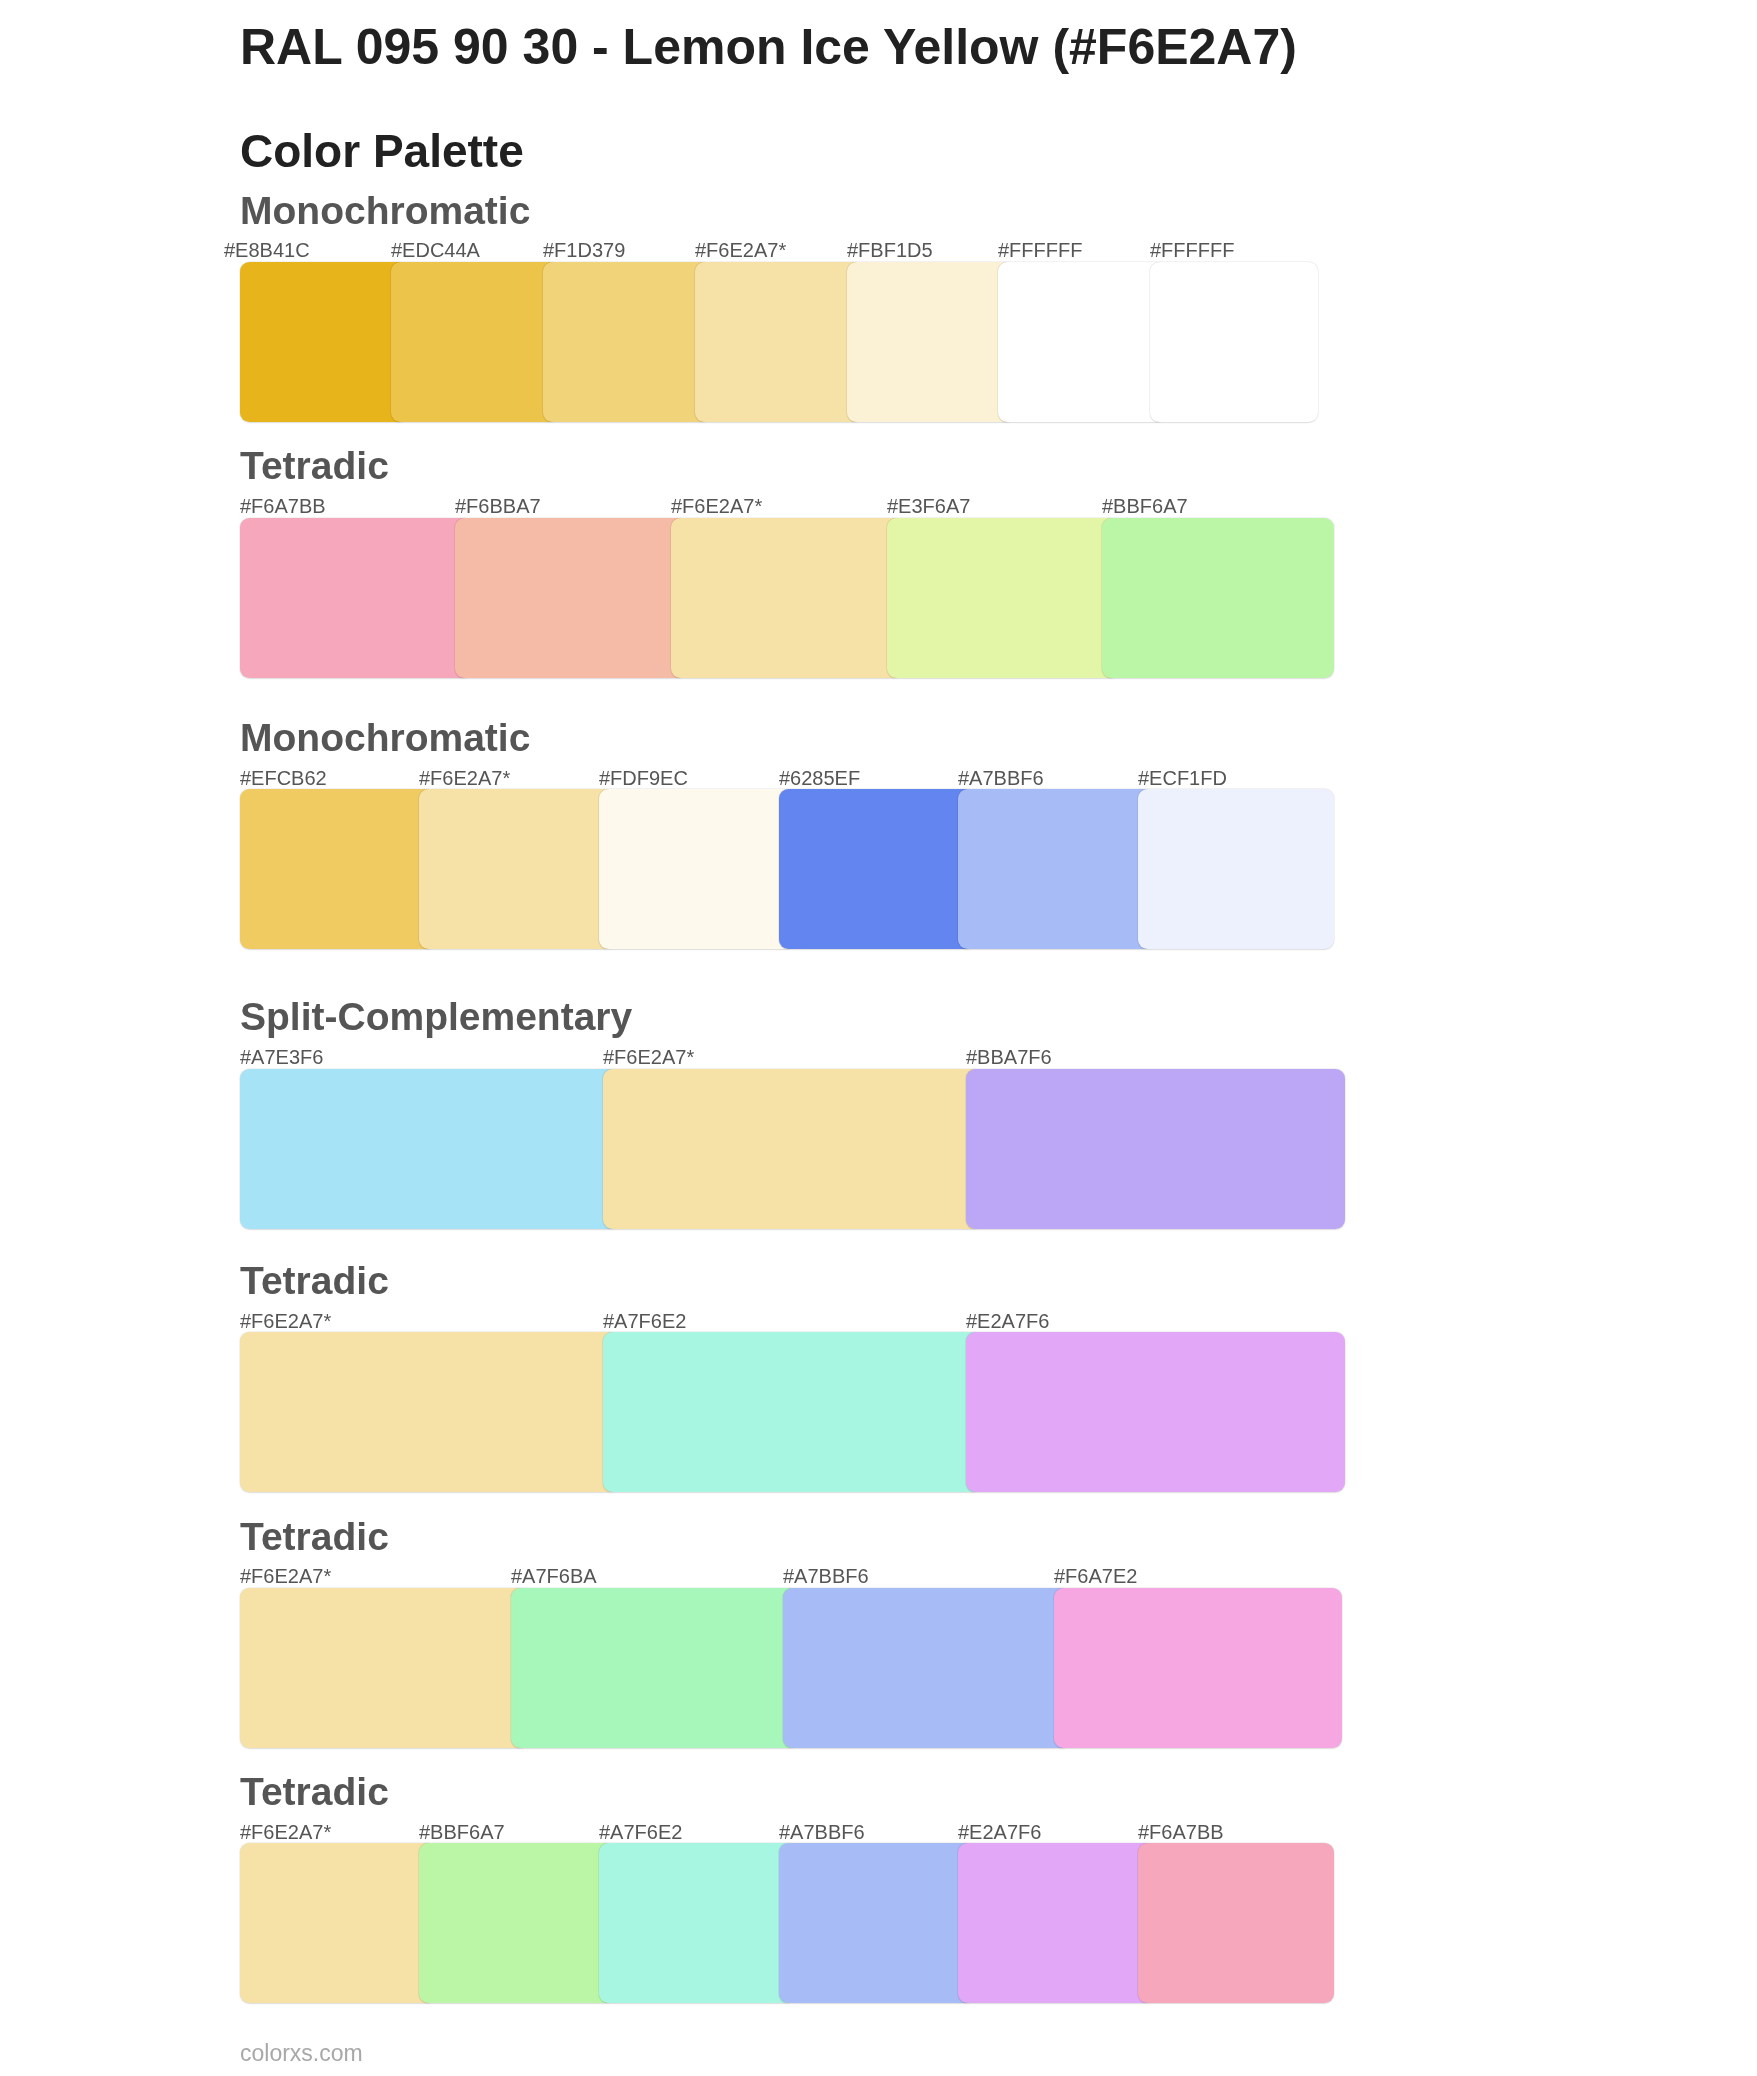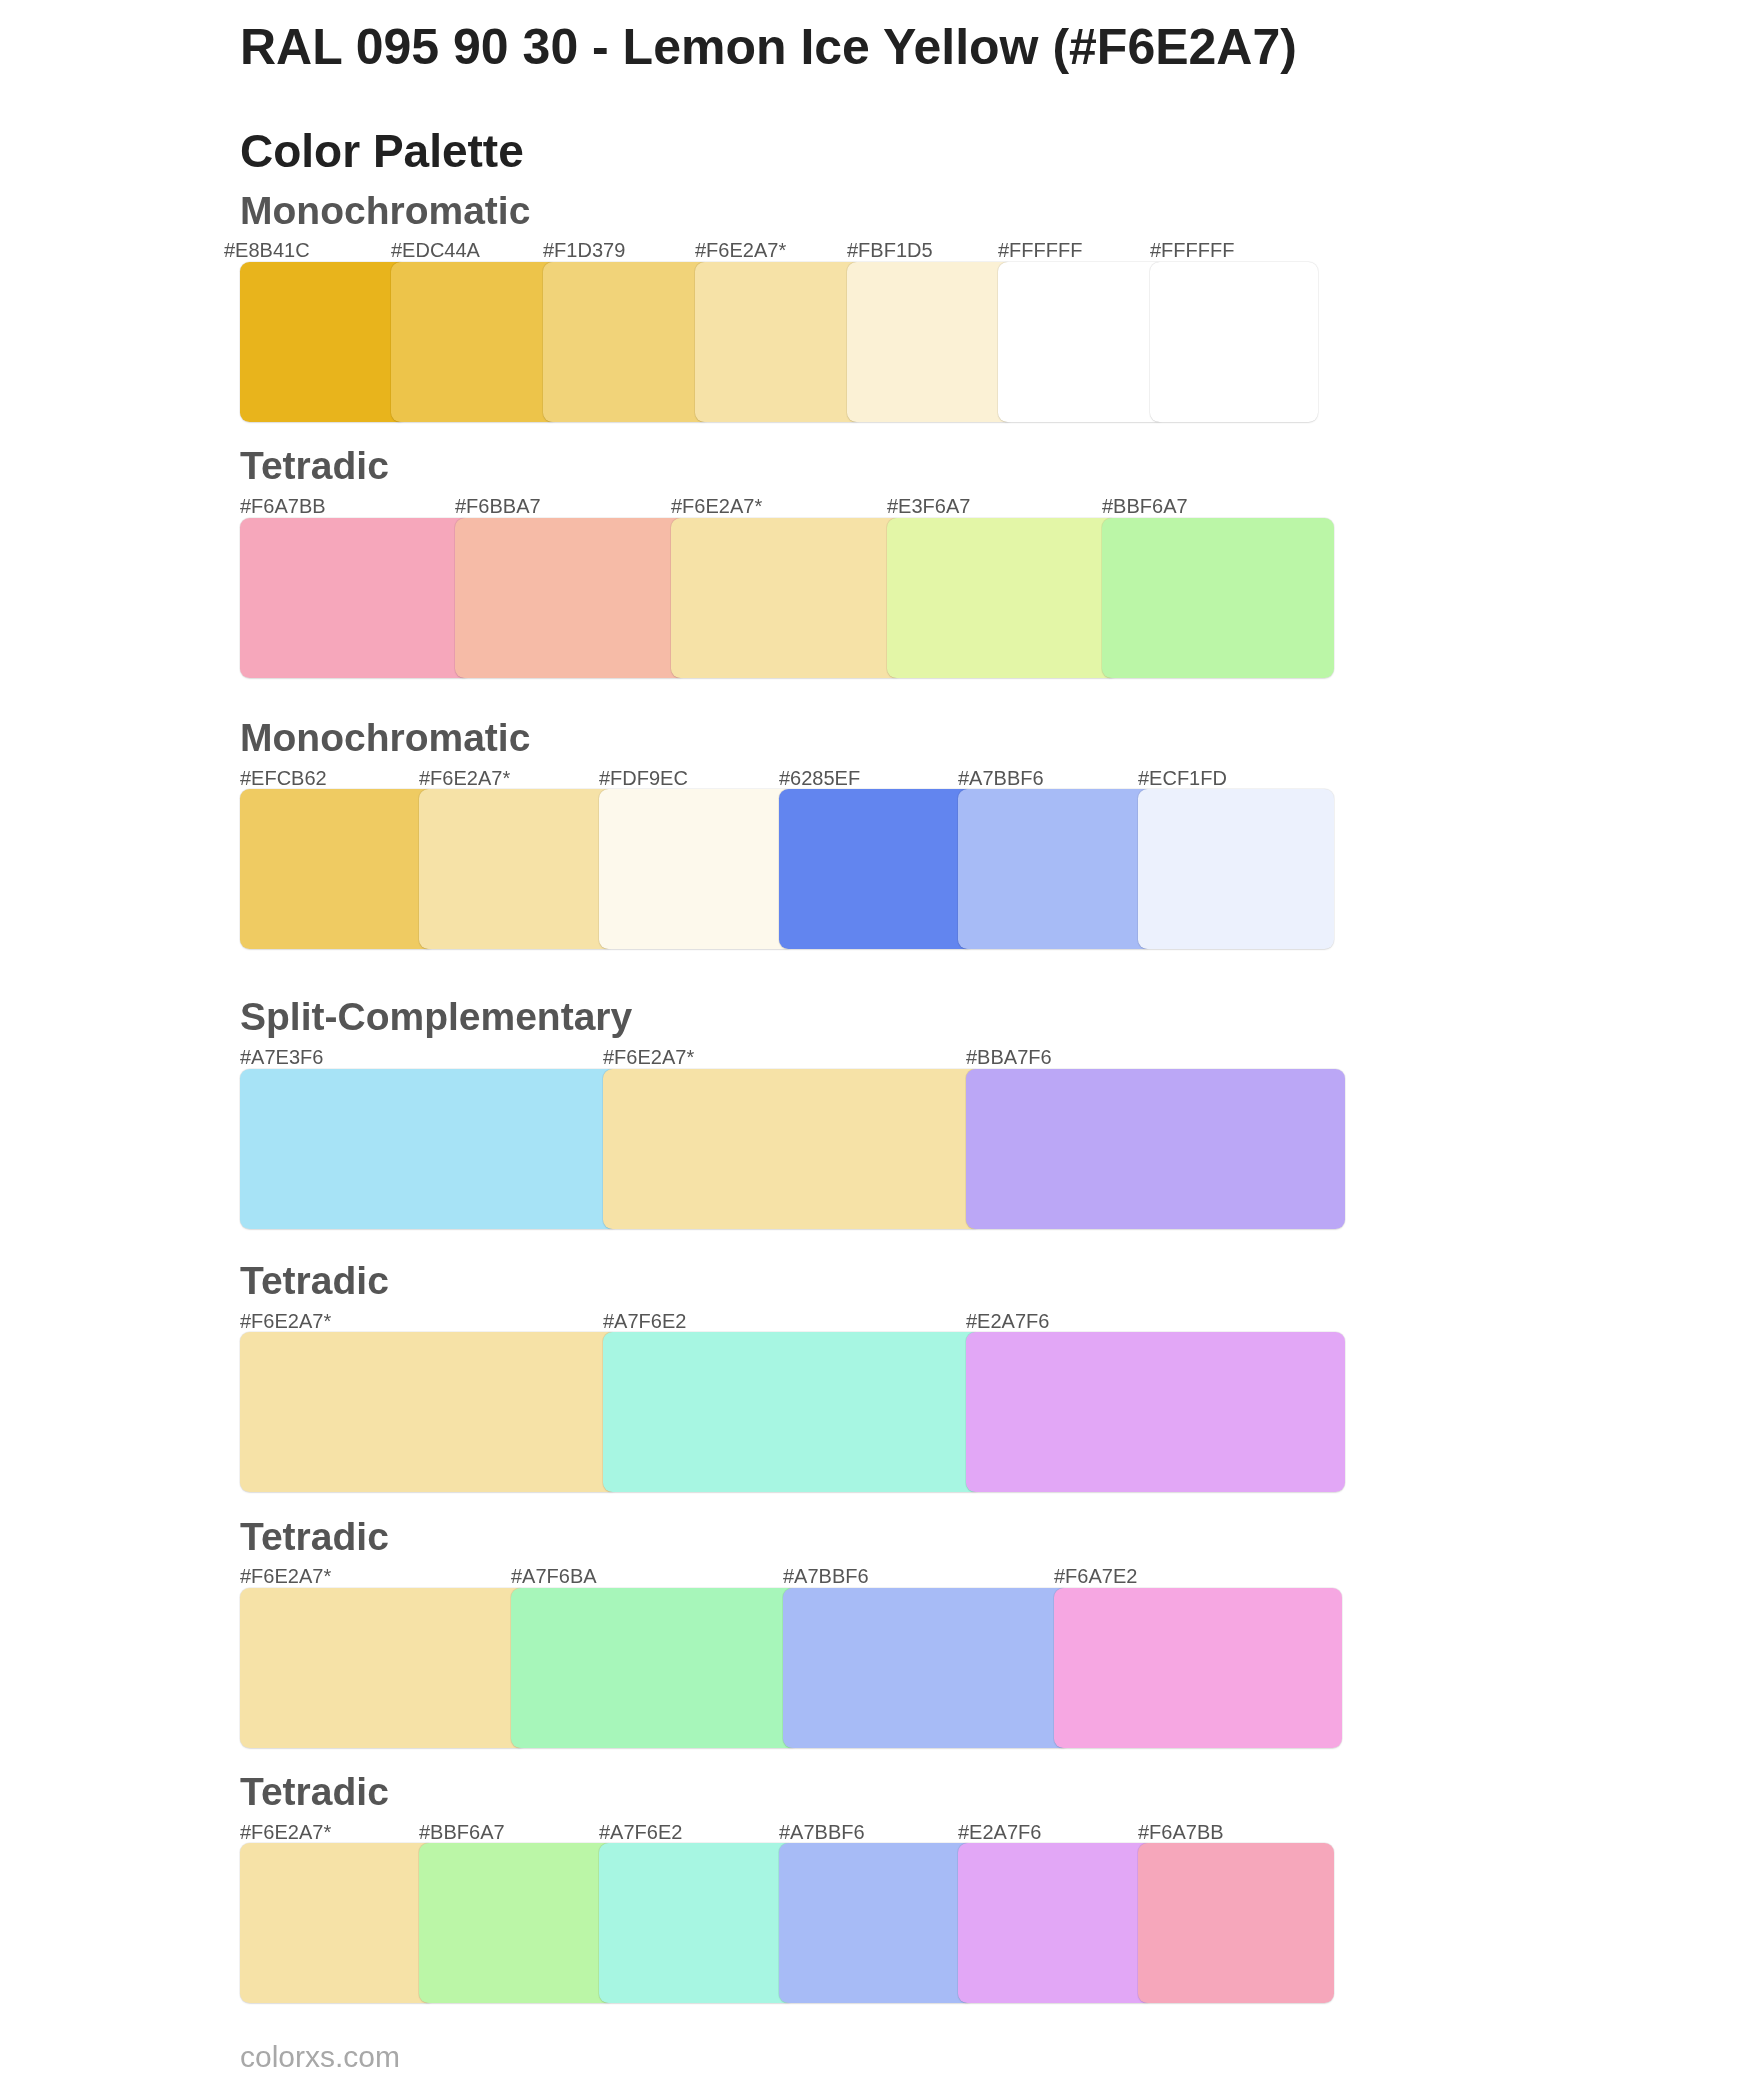--- a/index.html
+++ b/index.html
@@ -43,21 +43,21 @@
   }
   .sw {
     position:absolute;
     border-radius:9.6px;
     box-shadow:0 0 0 0.8px rgba(0,0,0,0.05), 0 0.8px 1.6px rgba(0,0,0,0.11);
   }
 
   
   .footer {
     position:absolute; left:240px; top:2042px;
-    color:#a8a8a8; font-size:30px; line-height:1;
+    color:#a8a8a8; font-size:23px; line-height:1;
     white-space:nowrap;
     transform:translateZ(0);
   }
 </style>
 </head>
 <body>
 
 <div class="page">
 
   <div class="title-line title-main">RAL 095 90 30 - Lemon Ice Yellow (#F6E2A7)</div>

